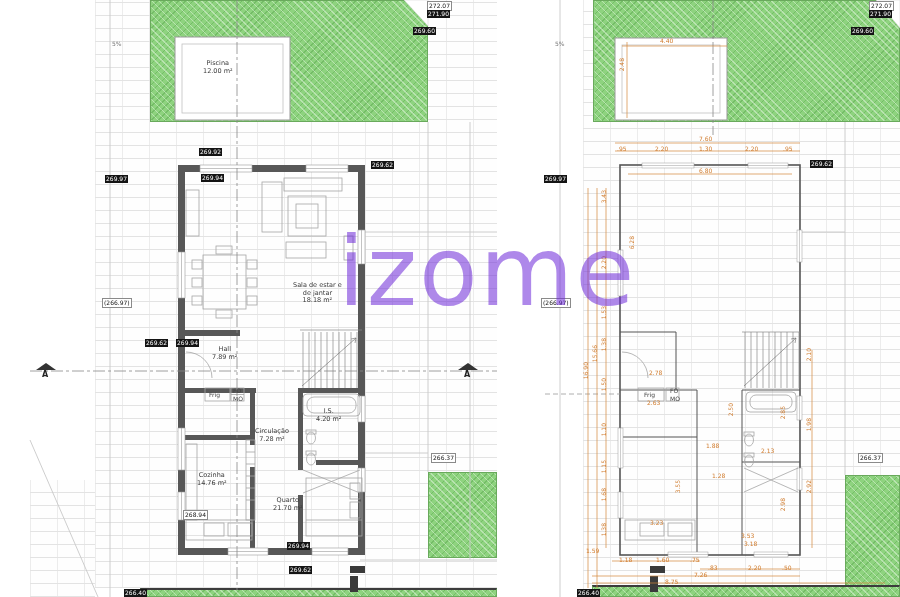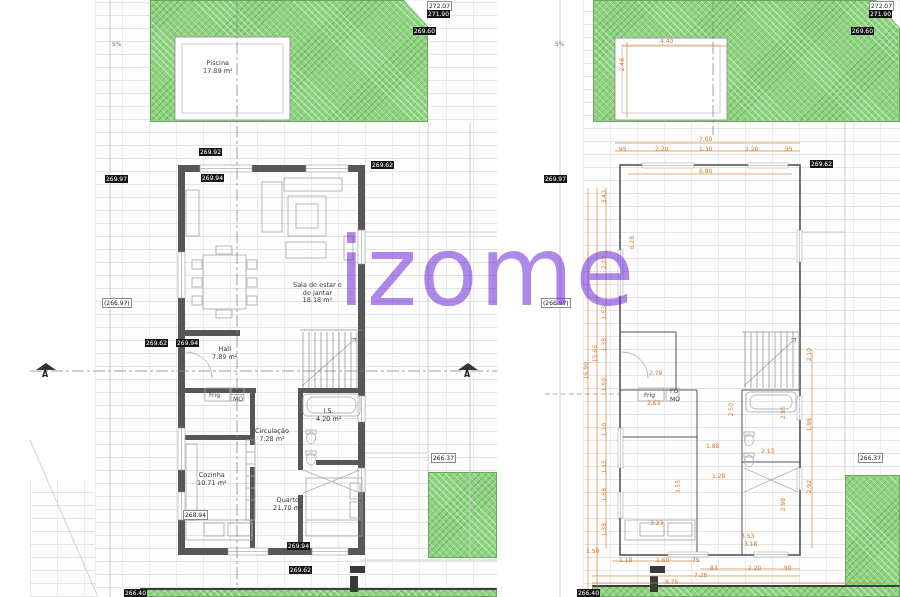--- a/index.html
+++ b/index.html
@@ -218,32 +218,32 @@
       <path d="M615 143 H800 M615 151 H800 M628 174 H792
                M606 188 V548 M597 188 V588 M588 188 V588
                M612 561 H700 M700 569 H800 M592 576 H800 M592 583 H885
                M812 350 V548
                M622 46 H727 M627 42 V118"></path>
     </g>
   </svg>
 
   <div class="layer">
       <span class="room" style="left: 203px; top: 60px;">Piscina
-17.89 m²</span>
+12.00 m²</span>
       <span class="room" style="left: 293px; top: 282px;">Sala de estar e
 de jantar
 18.18 m²</span>
       <span class="room" style="left: 212px; top: 346px;">Hall
 7.89 m²</span>
       <span class="room" style="left: 316px; top: 408px; text-align: center;">I.S.
 4.20 m²</span>
       <span class="room" style="left: 255px; top: 428px;">Circulação
 7.28 m²</span>
       <span class="room" style="left: 197px; top: 472px;">Cozinha
-10.71 m²</span>
+14.76 m²</span>
       <span class="room" style="left: 273px; top: 497px;">Quarto
 21.70 m²</span>
     </div>
   <div class="layer">
       <span class="app" style="left: 209px; top: 391px;">Frig</span>
       <span class="app" style="left: 233px; top: 387px;">FO</span>
       <span class="app" style="left: 233px; top: 395px;">MO</span>
     </div>
   <div class="layer">
       <span class="lbl light" style="left: 427px; top: 1px;">272.07</span>

